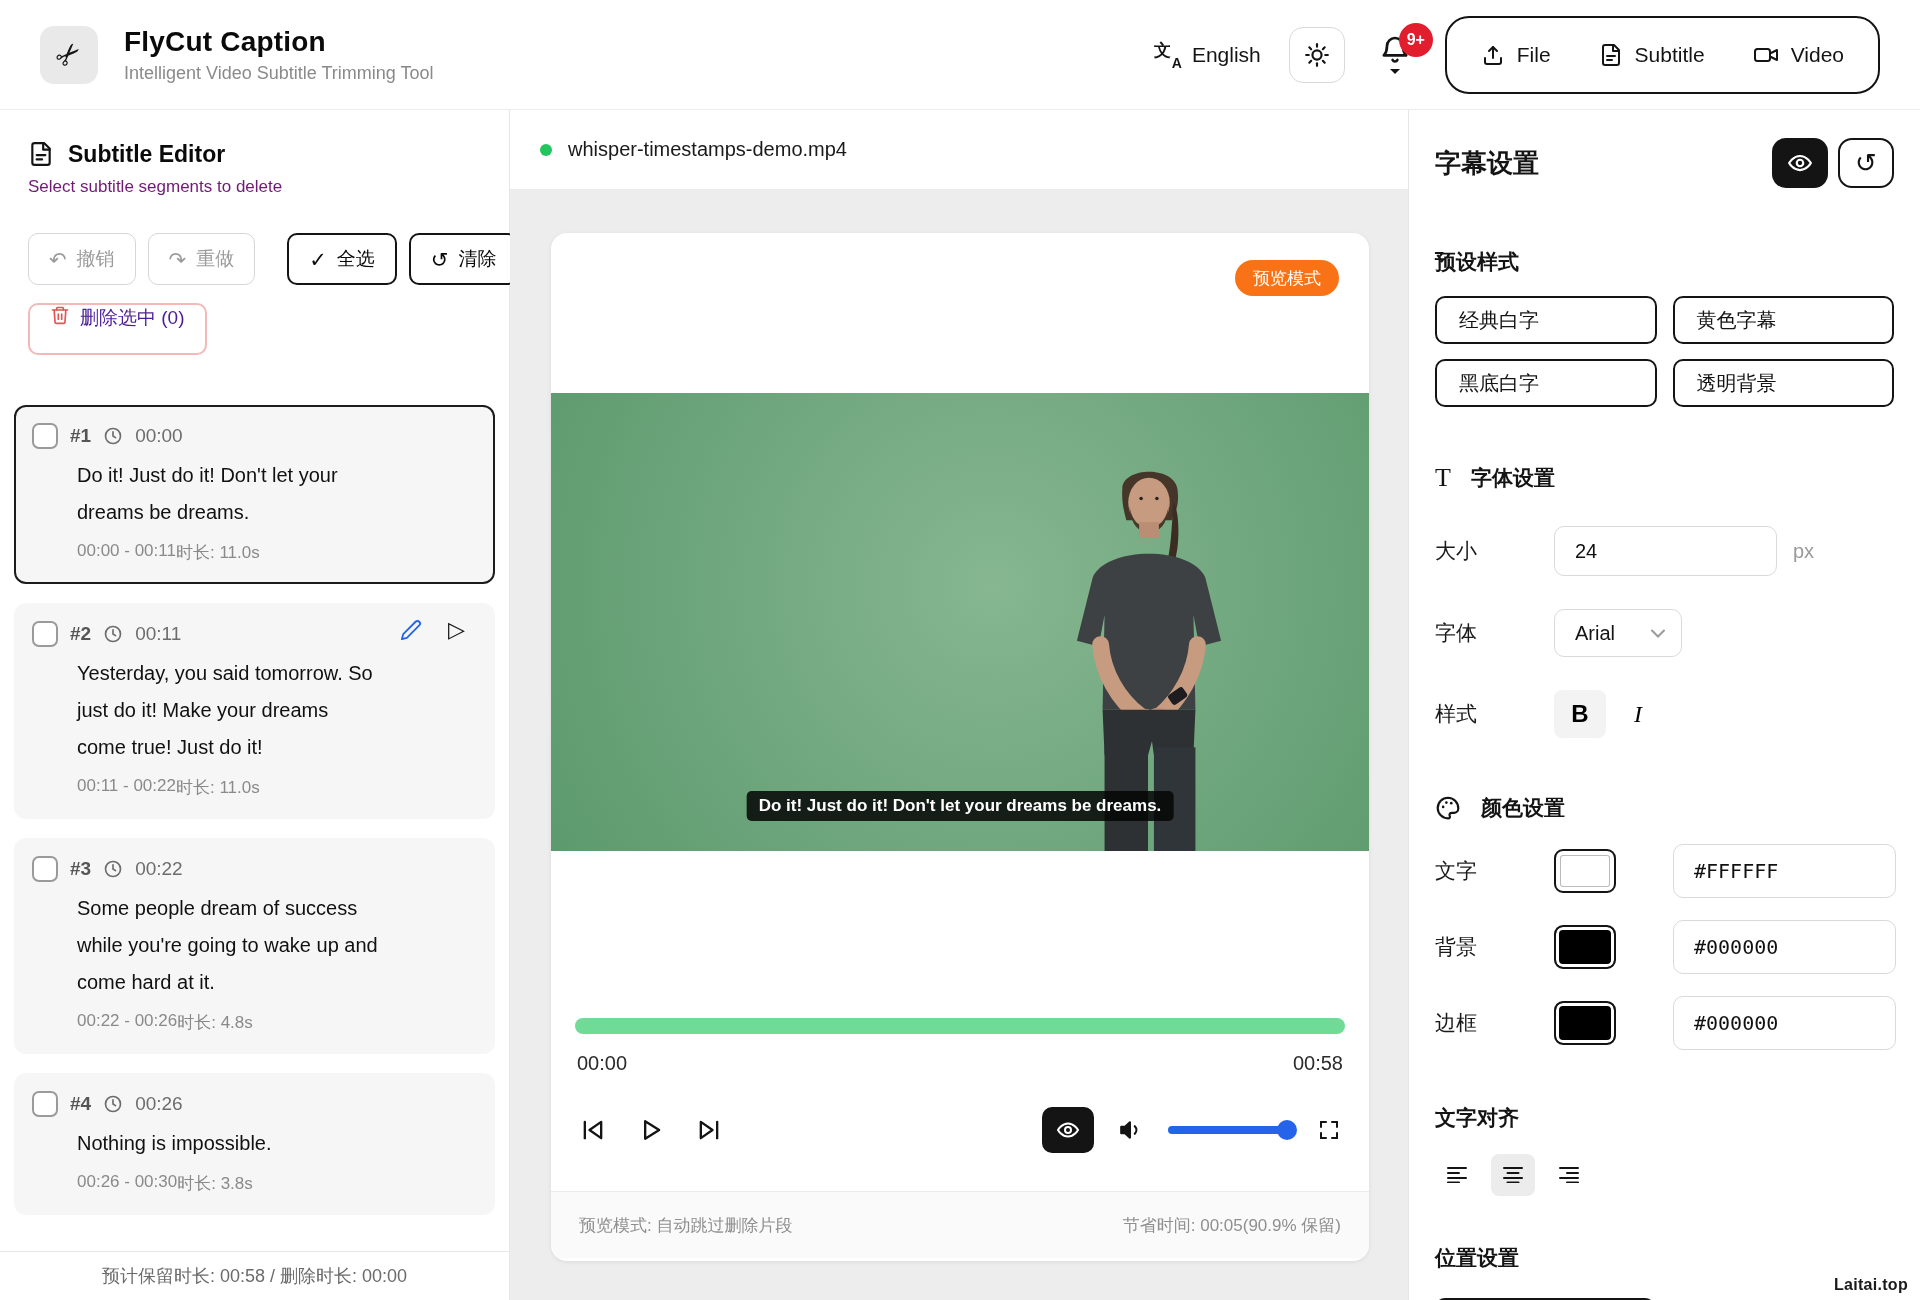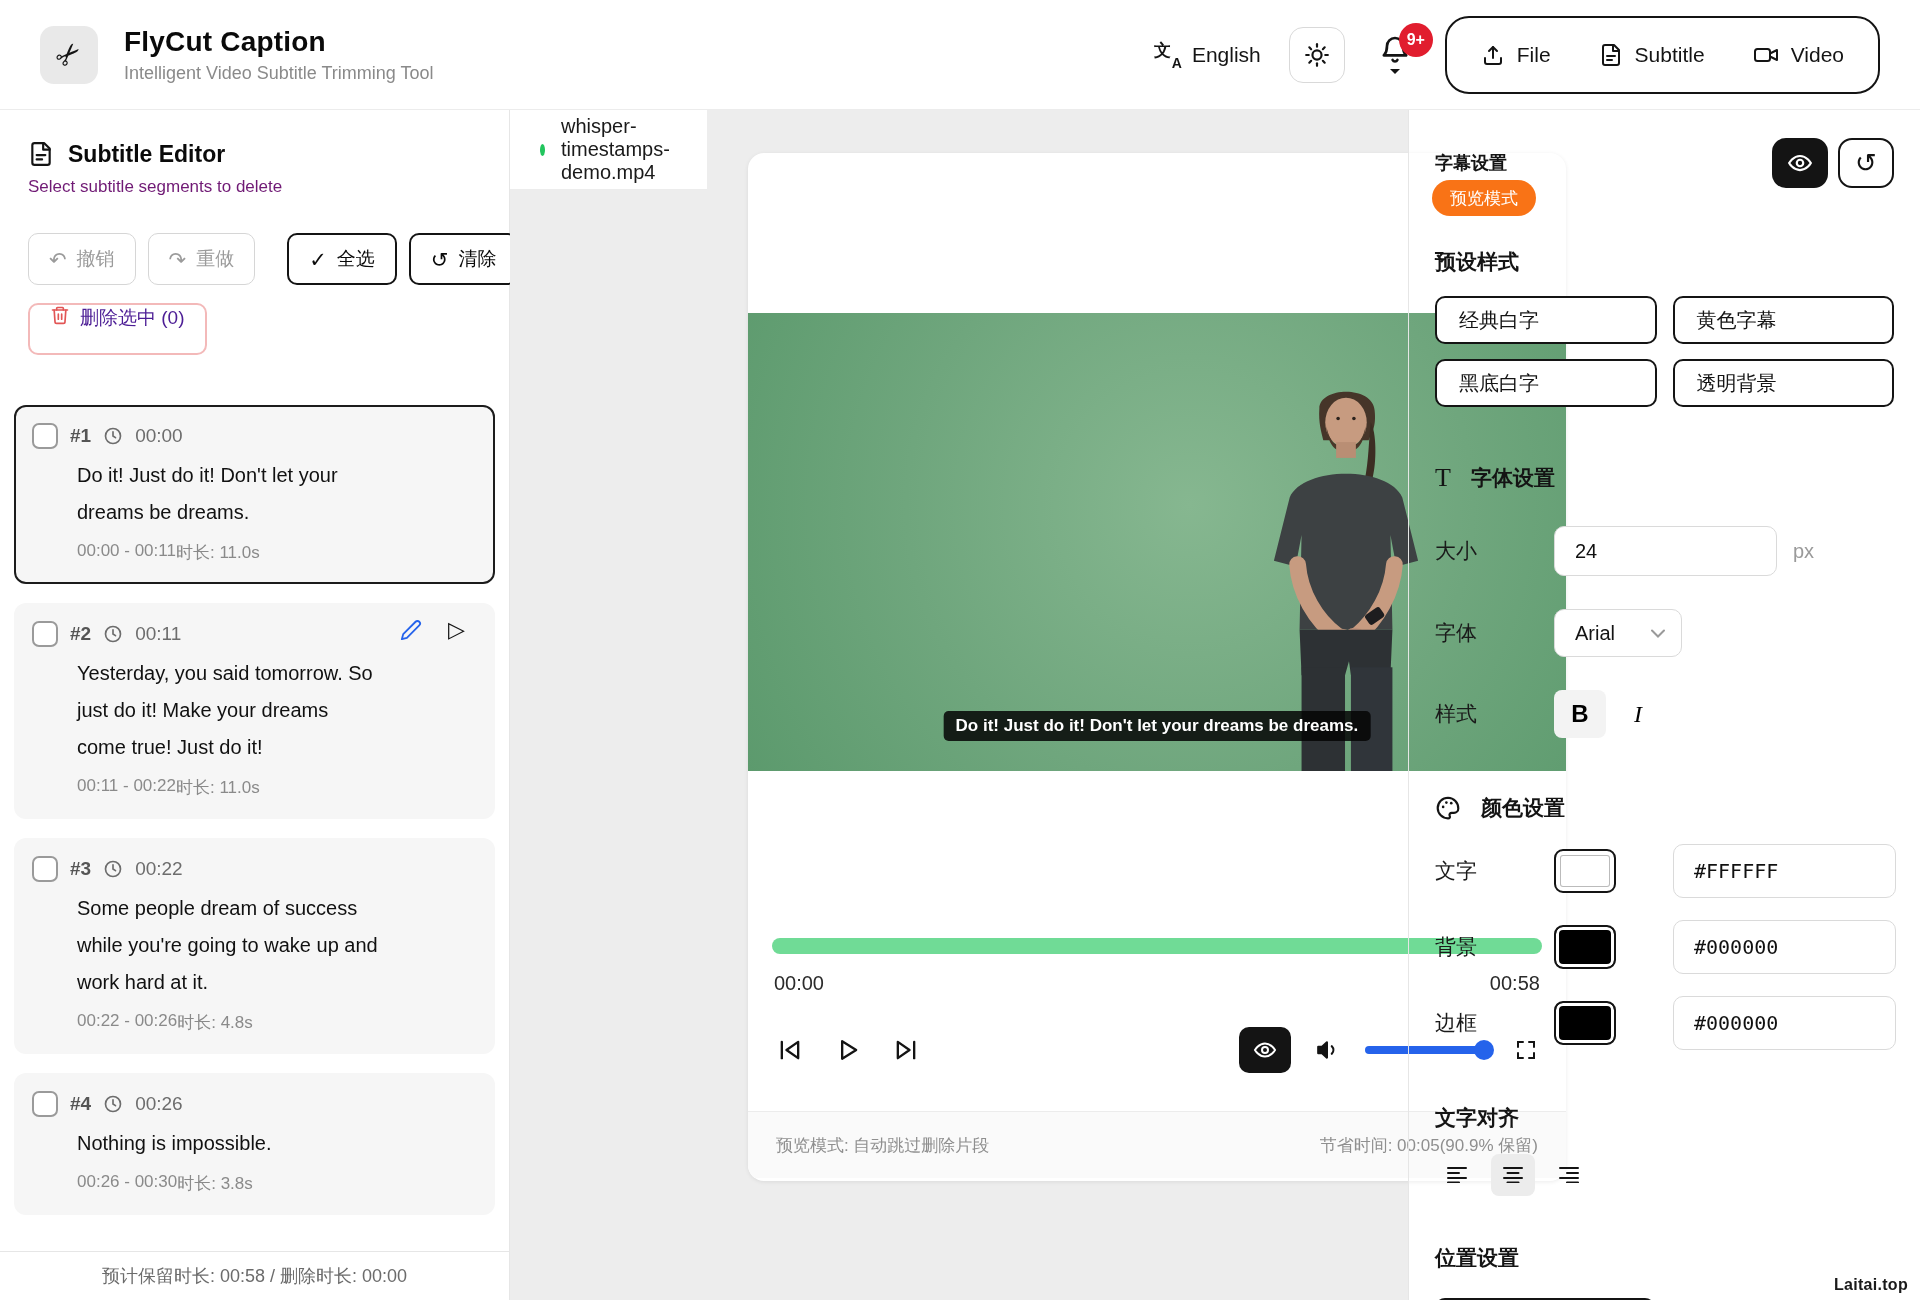--- a/index.html
+++ b/index.html
@@ -62,21 +62,21 @@
   .seg-id { font-size:19px; font-weight:600; color:#555; }
   .seg-start { font-size:19px; color:#6d6d6d; }
   .seg-text { margin:8px 0 0 45px; font-size:20px; line-height:37px; color:#111; max-width:305px; }
   .seg-meta { margin:10px 0 0 45px; font-size:17px; color:#8a8a8a; display:flex; }
   .seg-actions { position:absolute; top:14px; right:28px; display:flex; align-items:center; gap:26px; }
   .seg-play { font-size:22px; color:#111; cursor:pointer; line-height:1; }
   .sb-footer { margin-top:auto; border-top:1px solid #e6e6e6; height:49px; display:flex;
     align-items:center; justify-content:center; font-size:18px; color:#6b6b6b; }
 
   
-  .center { display:flex; flex-direction:row; background:#ededed; }
+  .center { display:flex; flex-direction:column; background:#ededed; }
   .video-topbar { height:80px; background:#fff; border-bottom:1px solid #ececec;
     display:flex; align-items:center; padding:0 30px; gap:16px; }
   .green-dot { width:12px; height:12px; border-radius:50%; background:#22c55e; }
   .filename { font-size:20px; color:#1a1a1a; }
   .player-area { flex:1; padding:43px 0 0 41px; }
   .player-card { width:818px; height:1028px; background:#fff; border-radius:16px;
     box-shadow:0 1px 4px rgba(0,0,0,.08); position:relative; overflow:hidden;text-align:right; }
   .video-wrap { height:777px; position:relative; display:flex; align-items:center; justify-content:center; }
   .video-frame { width:818px; height:458px; position:relative; overflow:hidden;
     background:radial-gradient(circle at 54% 42%, #86b790 0%, #6fa67d 55%, #5c9a6d 100%); }
@@ -99,21 +99,21 @@
   .vol-slider { position:relative; width:125px; height:8px; border-radius:4px; background:#2563eb; cursor:pointer; }
   .vol-knob { position:absolute; right:-4px; top:50%; transform:translateY(-50%);
     width:20px; height:20px; border-radius:50%; background:#2563eb; }
   .player-footer { margin-top:34px; height:67px; background:#fafafa; border-top:1px solid #ececec;
     display:flex; align-items:center; justify-content:space-between; padding:0 28px;
     font-size:17px; color:#8f8f8f; }
 
   
   .rightpanel { border-left:1px solid #e6e6e6; padding:28px 26px 0 26px; position:relative; overflow:hidden; }
   .rp-title-row { display:flex; align-items:center; }
-  .rp-title { font-size:18px; font-weight:bold; }
+  .rp-title { font-size:26px; font-weight:bold; }
   .rp-title-btns { margin-left:auto; display:flex; gap:10px; }
   .rp-eye { width:56px; height:50px; background:#141414; border-radius:14px;
     display:flex; align-items:center; justify-content:center; cursor:pointer; }
   .rp-reset { width:56px; height:50px; border:2px solid #141414; border-radius:14px; background:#fff;
     display:flex; align-items:center; justify-content:center; font-size:26px; cursor:pointer; }
   .rp-h2 { font-size:21px; font-weight:600; }
   .presets-title { margin-top:60px; }
   .preset-grid { margin-top:20px; display:grid; grid-template-columns:1fr 1fr; gap:15px 16px; }
   .preset-btn { height:48px; border:2px solid #141414; border-radius:10px; background:#fff;
     display:flex; align-items:center; padding-left:22px; font-size:20px; font-weight:500; cursor:pointer; }
@@ -310,21 +310,21 @@
       <div class="seg-card">
         <div class="seg-head">
           <div class="seg-check"></div>
           <span class="seg-id">#3</span>
           <svg width="20" height="20" viewBox="0 0 24 24" fill="none" stroke="#6d6d6d" stroke-width="2" stroke-linecap="round">
               <circle cx="12" cy="12" r="9"></circle>
               <path d="M12 7v5l3 2"></path>
             </svg>
           <span class="seg-start">00:22</span>
         </div>
-        <div class="seg-text">Some people dream of success while you're going to wake up and work hard at it.</div>
+        <div class="seg-text">Some people dream of success while you're going to wake up and come hard at it.</div>
         <div class="seg-meta">
           <span>00:22 - 00:26</span>
           <span>时长: 4.8s</span>
         </div>
       </div>
 
       <div class="seg-card">
         <div class="seg-head">
           <div class="seg-check"></div>
           <span class="seg-id">#4</span>

